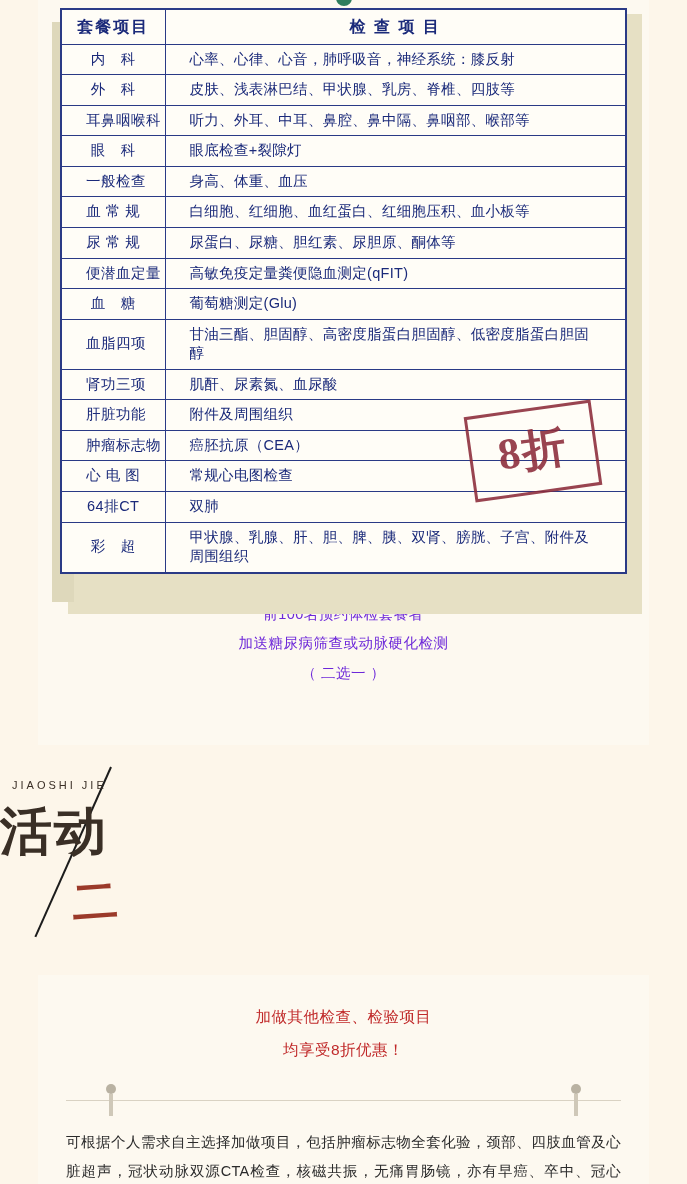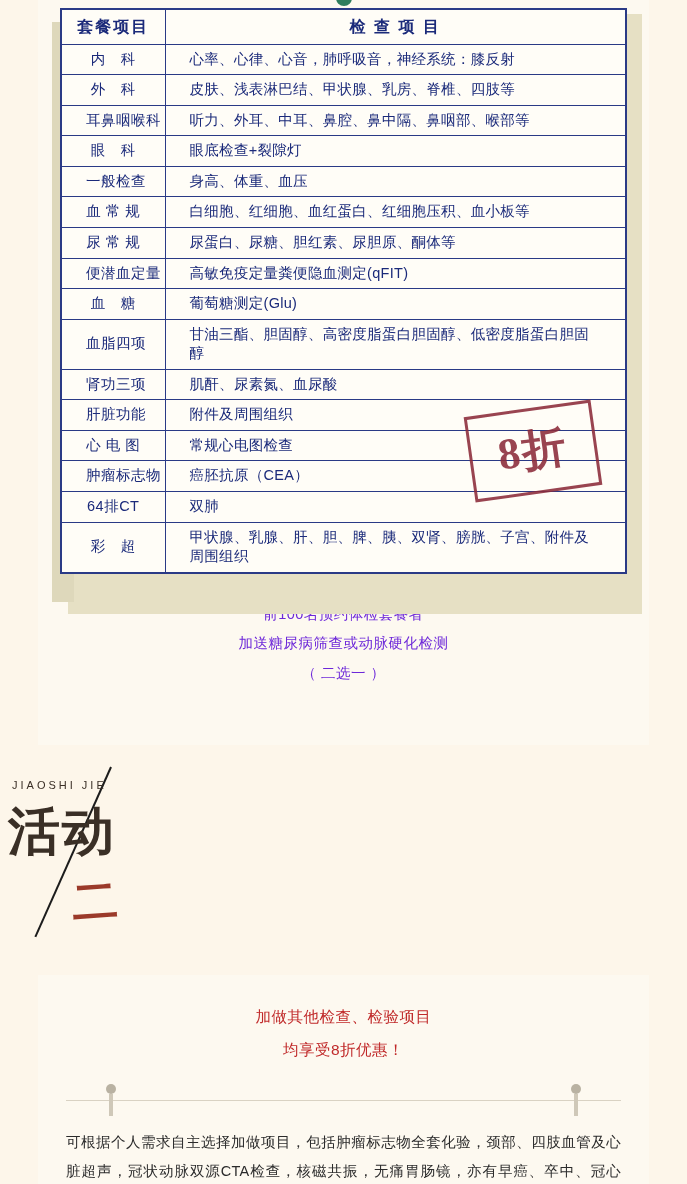--- a/index.html
+++ b/index.html
@@ -101,21 +101,21 @@
     display: flex;
     align-items: center;
     justify-content: flex-start;
   }
   .logo-inner { position: relative; width: 170px; height: 170px; }
   .logo-pinyin {
     position: absolute; top: 4px; left: 12px;
     font-size: 11px; letter-spacing: 3px; color: #3a2f26;
   }
   .logo-main {
-    position: absolute; top: 22px; left: 8px;
+    position: absolute; top: 22px; left: 0;
     font-size: 52px; font-weight: bold; color: #3a2f26;
     letter-spacing: 2px;
     font-family: "Liberation Serif", serif;
   }
   .logo-num {
     position: absolute; left: 72px; top: 96px;
     font-size: 46px; font-weight: bold; color: #9b3a2a;
     font-family: "Liberation Serif", serif;
     transform: rotate(-4deg);
   }
@@ -237,26 +237,26 @@
         </tr>
         <tr>
           <td class="nm">肾功三项</td>
           <td class="dsc">肌酐、尿素氮、血尿酸</td>
         </tr>
         <tr>
           <td class="nm">肝脏功能</td>
           <td class="dsc">附件及周围组织</td>
         </tr>
         <tr>
+          <td class="nm">肿瘤标志物</td>
+          <td class="dsc">癌胚抗原（CEA）</td>
+        </tr>
+        <tr>
           <td class="nm">心 电 图</td>
           <td class="dsc">常规心电图检查</td>
-        </tr>
-        <tr>
-          <td class="nm">肿瘤标志物</td>
-          <td class="dsc">癌胚抗原（CEA）</td>
         </tr>
         <tr>
           <td class="nm">64排CT</td>
           <td class="dsc">双肺</td>
         </tr>
         <tr>
           <td class="nm">彩　超</td>
           <td class="dsc">甲状腺、乳腺、肝、胆、脾、胰、双肾、膀胱、子宫、附件及周围组织</td>
         </tr>
       </tbody>

